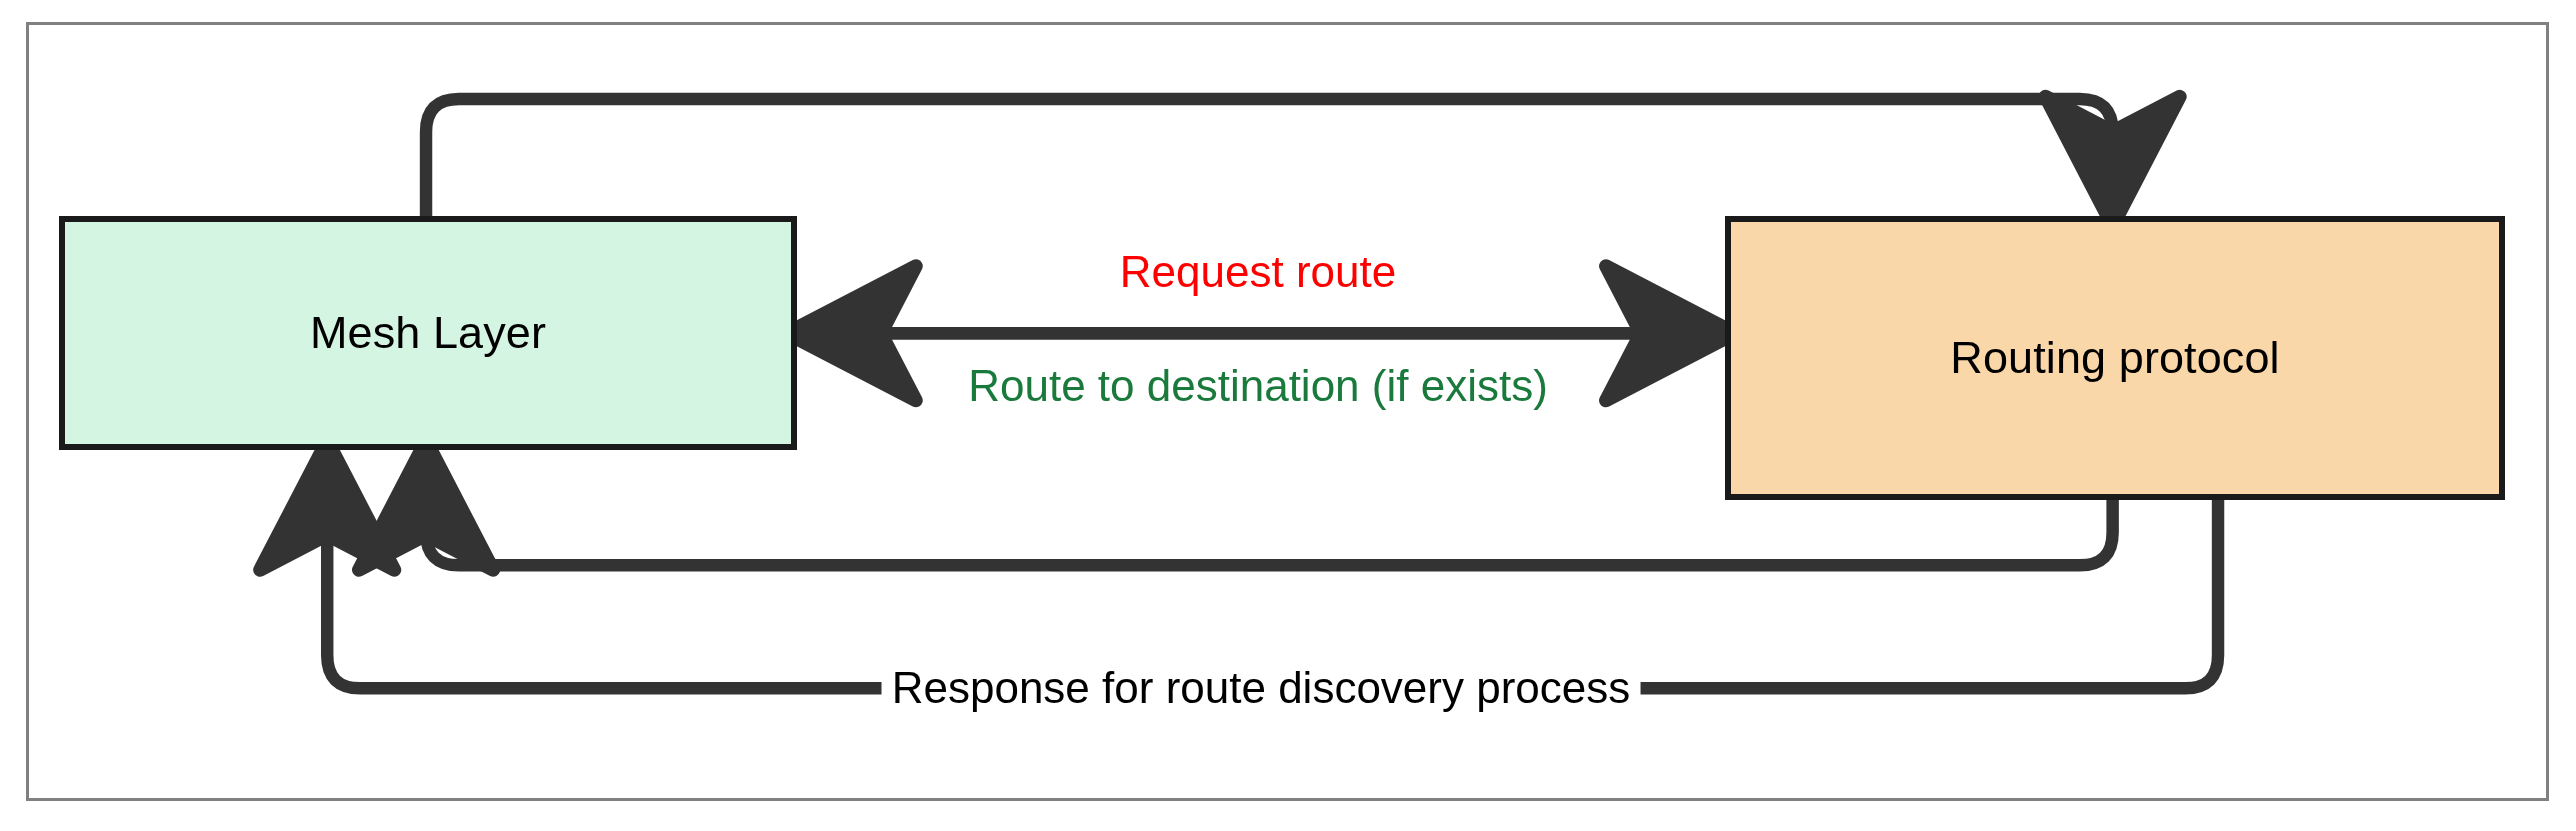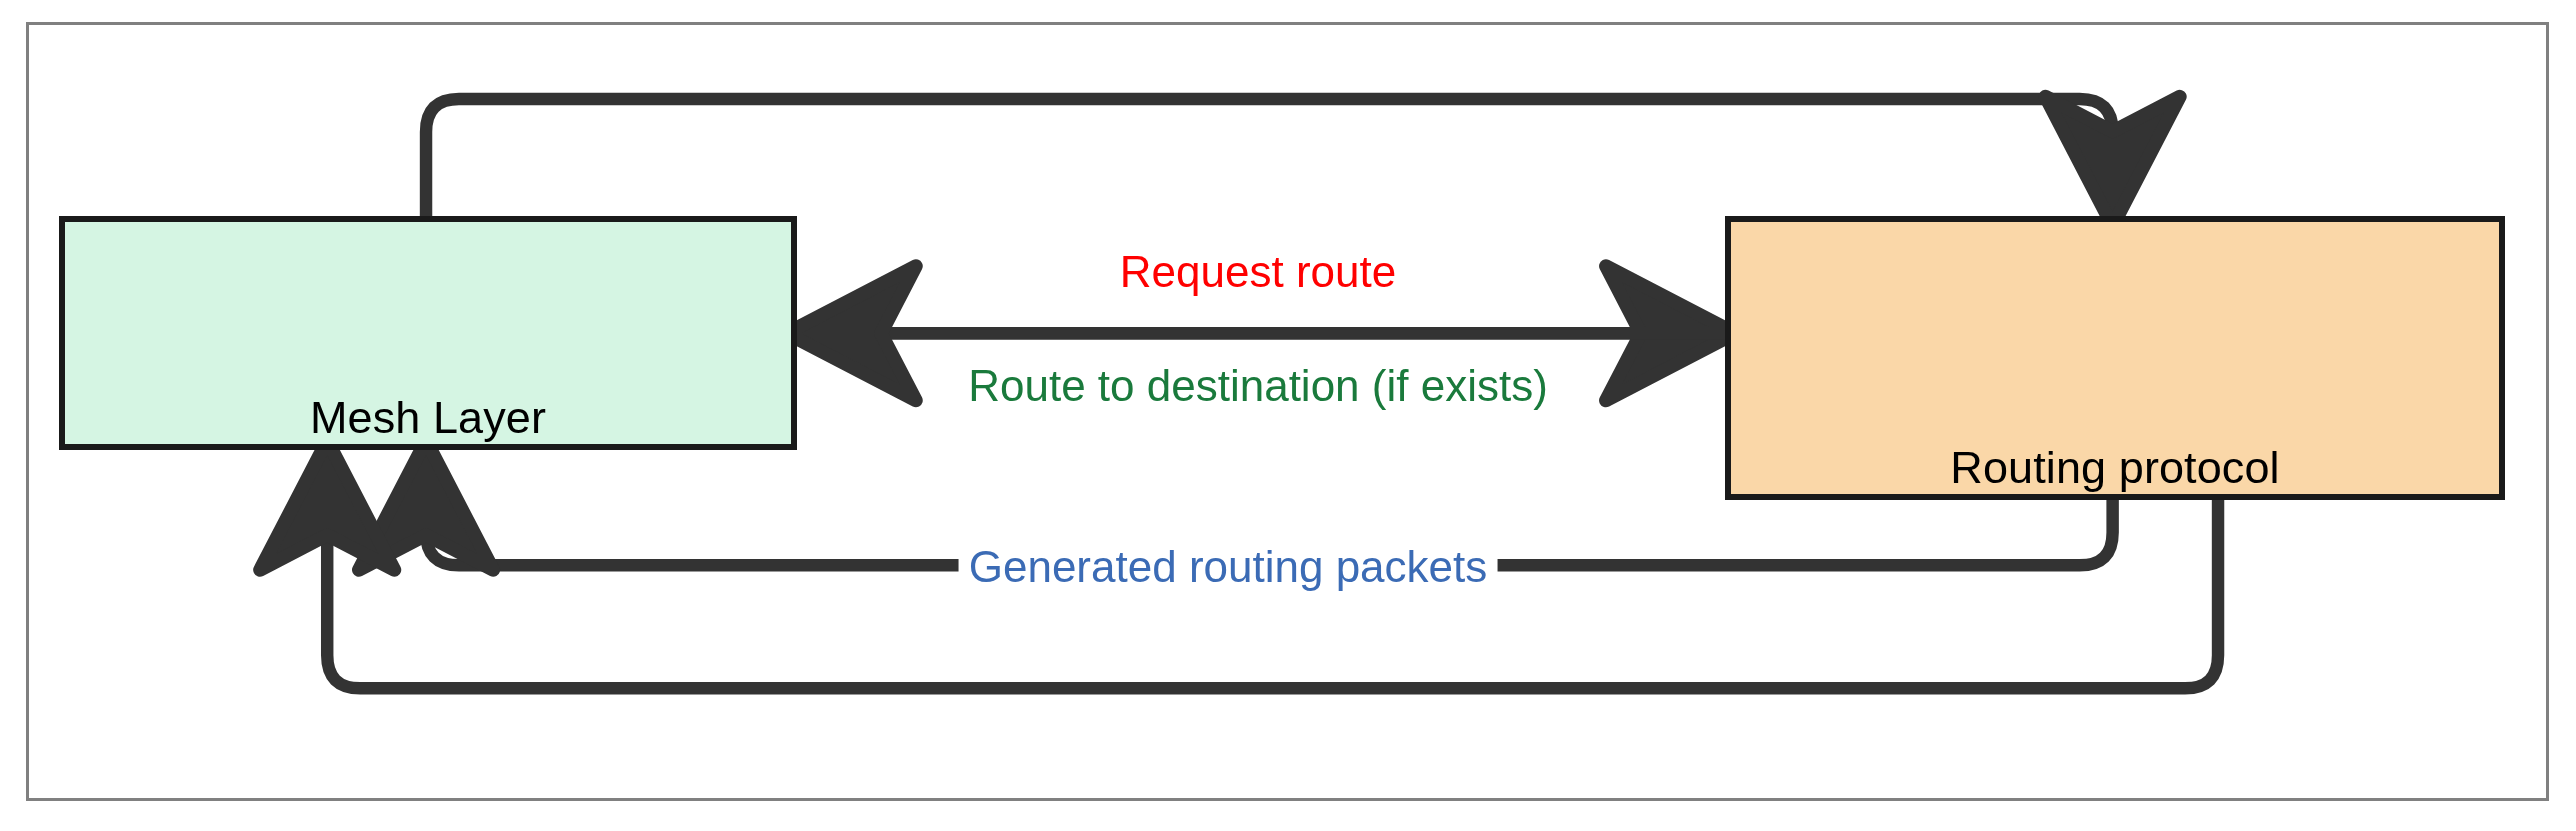--- a/index.html
+++ b/index.html
@@ -35,21 +35,21 @@
     top: 0;
     width: 2576px;
     height: 832px;
     pointer-events: none;
   }
   .node-box {
     position: absolute;
     box-sizing: border-box;
     border: 6.6px solid #1a1a1a;
     display: flex;
-    align-items: flex-end;
+    align-items: center;
     justify-content: center;
   }
   #mesh-layer-box {
     left: 59px;
     top: 216px;
     width: 738px;
     height: 234px;
     background: #d5f5e3;
   }
   #routing-protocol-box {
@@ -113,17 +113,17 @@
 
   <div class="node-box" id="routing-protocol-box">
     <span class="node-label">Routing protocol</span>
   </div>
 
 
   <div class="edge-label" id="label-request">Request route</div>
 
   <div class="edge-label" id="label-route-dest">Route to destination (if exists)</div>
 
-  <div class="edge-label" id="label-generated">Generated routing packets</div>
 
+  <div class="edge-label" id="label-response">Response for route discovery process</div>
 
 </div>
 
 
 </body></html>

